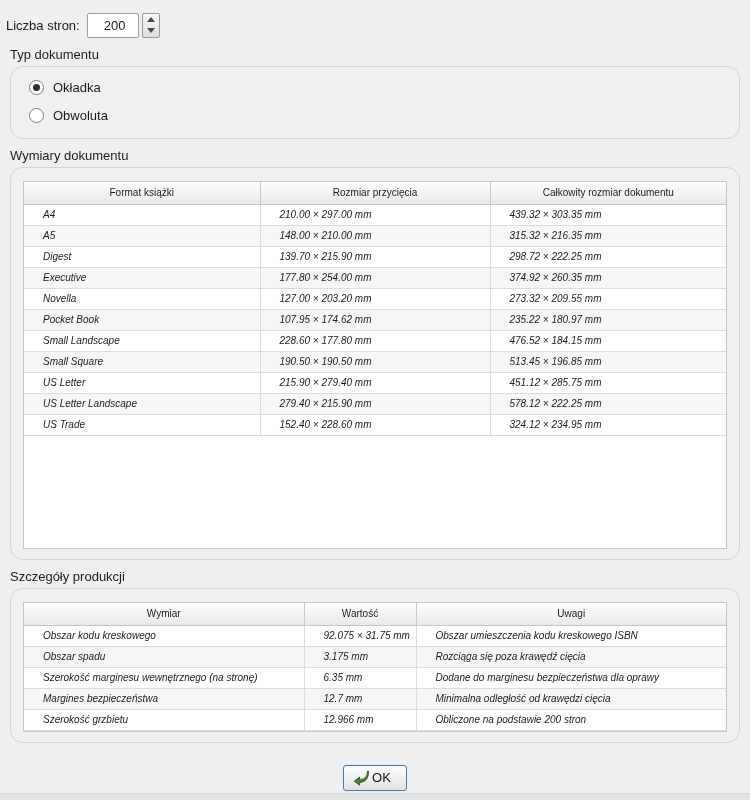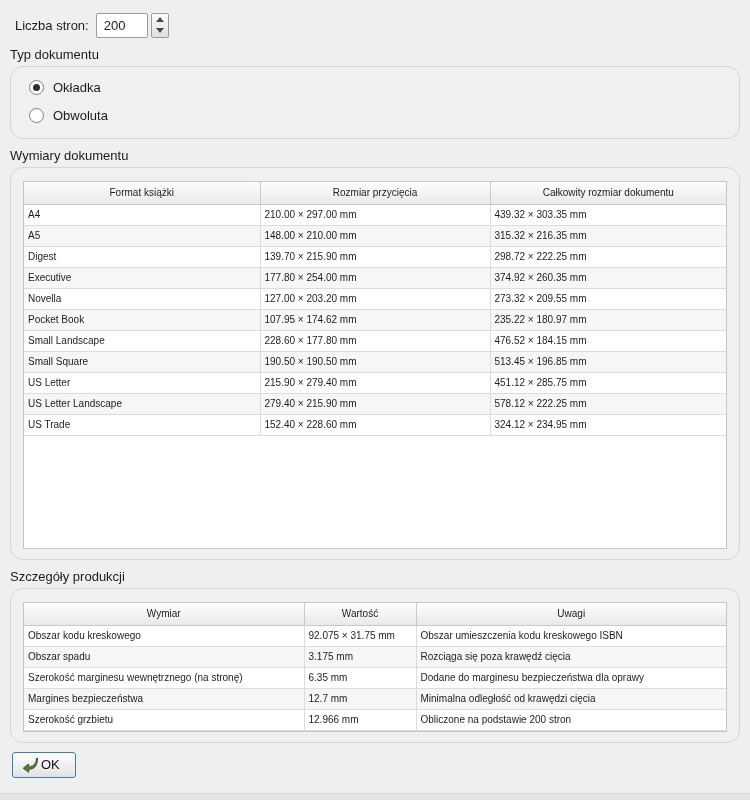--- a/index.html
+++ b/index.html
@@ -6,29 +6,29 @@
   html, body { width: 750px; height: 800px; overflow: hidden; }
   body {
     background: #efefef;
     font-family: "Liberation Sans", "DejaVu Sans", sans-serif;
     font-size: 13px;
     color: #1c1c1c;
     position: relative;
   }
 
   
-  .row-pages { display: flex; align-items: center; margin: 12px 10px 2px 15px; height: 26px; }
+  .row-pages { display: flex; align-items: center; margin: 12px 10px 2px 6px; height: 26px; }
   .row-pages .lbl { margin-right: 7px; }
   .spinbox { display: inline-flex; align-items: stretch; height: 25px; }
   .spin-field {
     width: 52px; height: 25px;
     border: 1px solid #9b9b9b; border-radius: 2px;
     background: #ffffff; color: #1c1c1c;
     font: 13px "Liberation Sans", sans-serif;
-    padding: 0 4px 0 7px; outline: none;
+    padding: 0 4px 0 16px; outline: none;
   }
   .spin-buttons {
     display: flex; flex-direction: column; justify-content: center;
     width: 18px; height: 25px; margin-left: 3px;
     border: 1px solid #9b9b9b; border-radius: 2px;
     background: linear-gradient(#fbfbfb, #dedede);
   }
   .spin-btn { flex: 1; display: flex; align-items: center; justify-content: center; cursor: default; }
   .tri-up { width: 0; height: 0; border-left: 4px solid transparent; border-right: 4px solid transparent; border-bottom: 5px solid #4a4a4a; }
   .tri-down { width: 0; height: 0; border-left: 4px solid transparent; border-right: 4px solid transparent; border-top: 5px solid #4a4a4a; }
@@ -63,29 +63,29 @@
   .table-viewport.tall { height: 368px; }
   table { border-collapse: collapse; width: 100%; table-layout: fixed; font-size: 10px; }
   th {
     height: 22px; font-weight: normal; text-align: center;
     background: linear-gradient(#fdfdfd, #e9e9e9);
     border-right: 1px solid #c9c9c9; border-bottom: 1px solid #c9c9c9;
     white-space: nowrap; overflow: hidden;
   }
   th:last-child { border-right: none; }
   td {
-    height: 21px; padding: 0 4px;
+    height: 21px; padding: 0 19px;
     border-right: 1px solid #dcdcdc; border-bottom: 1px solid #dcdcdc;
-    white-space: nowrap; overflow: hidden;
+    white-space: nowrap; overflow: hidden; font-style: italic;
   }
   td:last-child { border-right: none; }
   tbody tr:nth-child(even) td { background: #f6f6f6; }
 
   
-  .footer { display: flex; justify-content: flex-start; margin: 9px 12px 0 12px; }
+  .footer { display: flex; justify-content: center; margin: 22px 12px 0 12px; }
   .ok-button {
     display: inline-flex; align-items: center; gap: 3px;
     height: 26px; padding: 0 15px 0 9px;
     border: 1px solid #3e7cae; border-radius: 3px;
     background: linear-gradient(#fefefe, #e2e2e2);
     font: 13px "Liberation Sans", sans-serif; color: #111;
     cursor: default;
   }
   .ok-icon { width: 16px; height: 16px; display: inline-block; }
 

